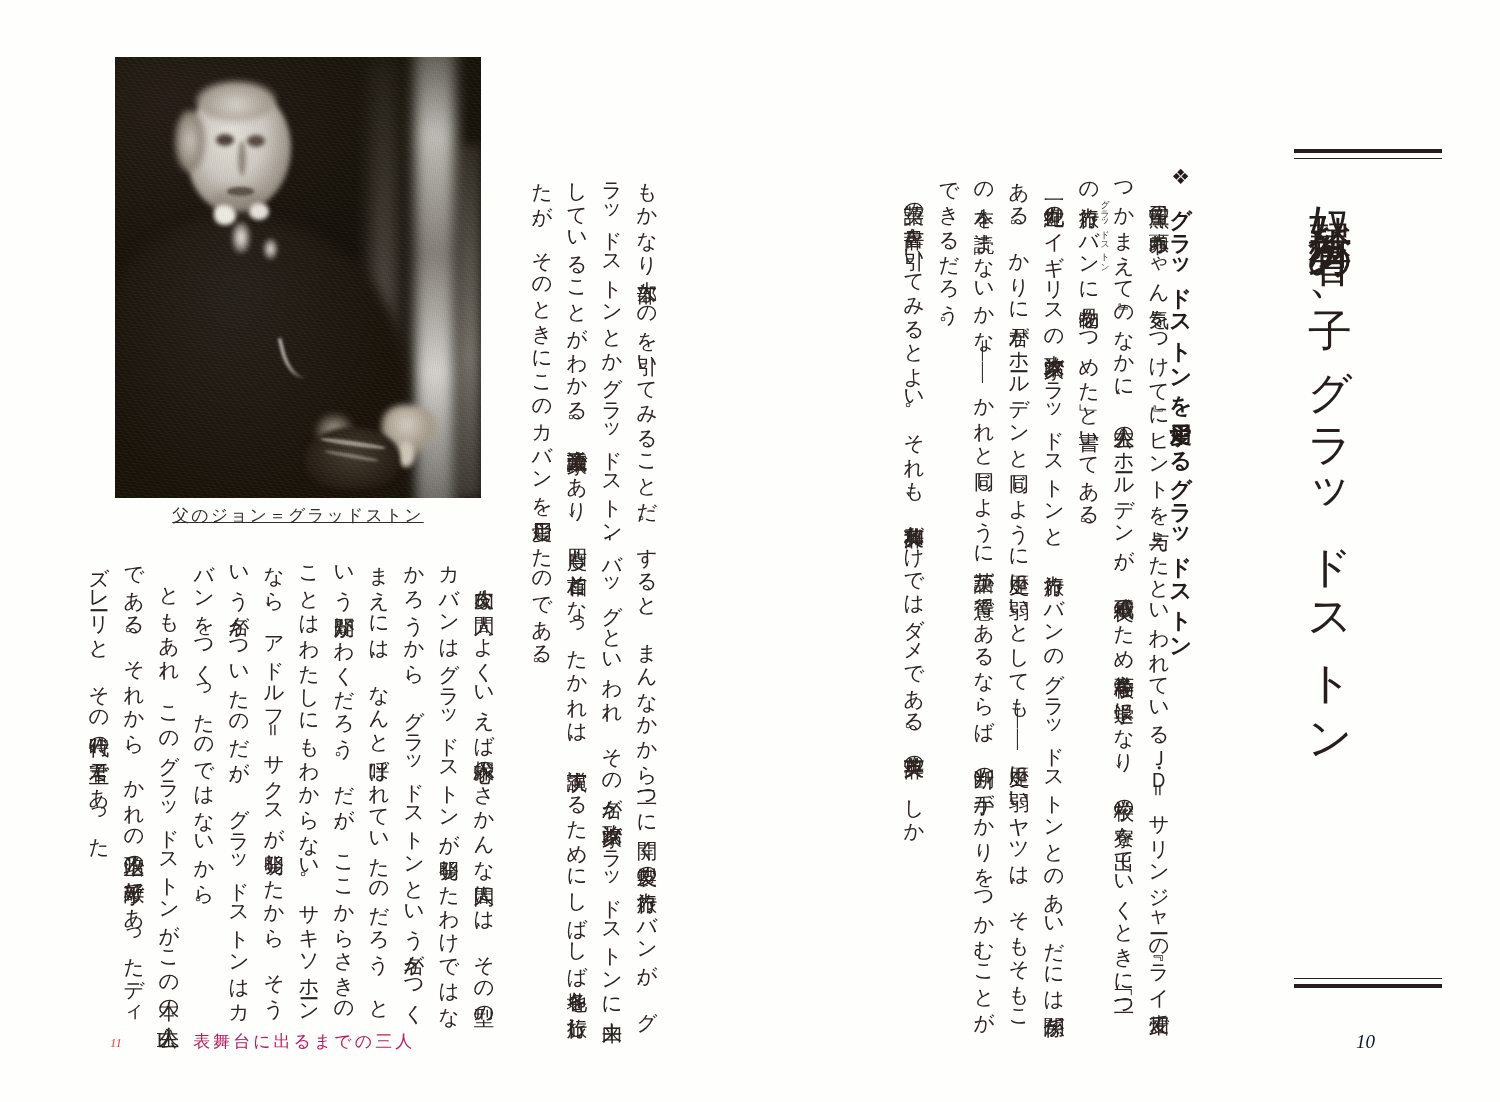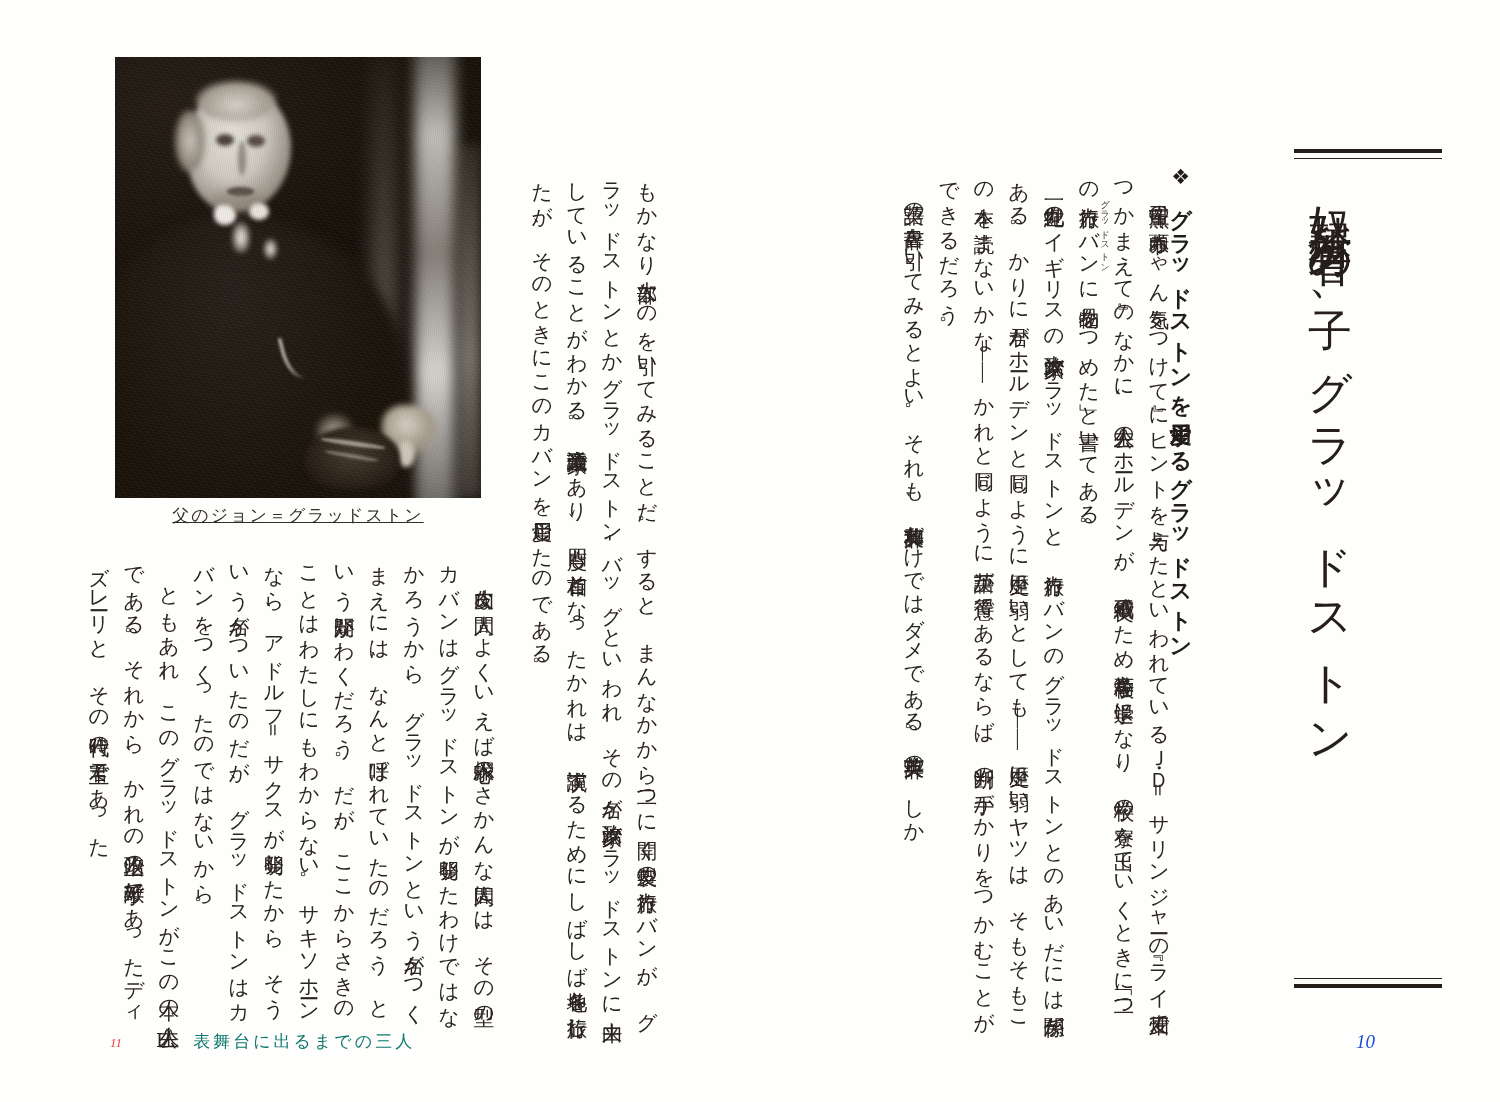--- a/index.html
+++ b/index.html
@@ -102,22 +102,22 @@
     repeating-linear-gradient(52deg,rgba(255,255,255,.03) 0 2px,transparent 2px 5px);}
   
   .caption{
     position:absolute;left:115px;top:504px;width:366px;text-align:center;
     font-family:"Liberation Sans","DejaVu Sans",sans-serif;
     font-size:17px;letter-spacing:2px;color:#332c27;text-decoration:underline;
   }
   .footer-left{position:absolute;left:110px;top:1030px;white-space:nowrap;}
   .folio{font-style:italic;font-size:13px;color:#ef4444;}
   .chap-num{font-size:18px;margin-left:34px;color:#2b2421;}
-  .running-title{font-size:17px;margin-left:30px;letter-spacing:3px;color:#0f766e;}
-  .folio-right{position:absolute;left:1356px;top:1031px;font-style:italic;font-size:19px;color:#1d4ed8;text-align:center;}
+  .running-title{font-size:17px;margin-left:30px;letter-spacing:3px;color:#be185d;}
+  .folio-right{position:absolute;left:1356px;top:1031px;font-style:italic;font-size:19px;color:#0f172a;text-align:center;}
 </style>
 </head>
 <body>
 
 <div class="spread">
 
   <section>
 
     <div class="rule rule-top"></div>
     <h1 class="vtext chapter-title">奴隷所有者の子、グラッドストン</h1>

